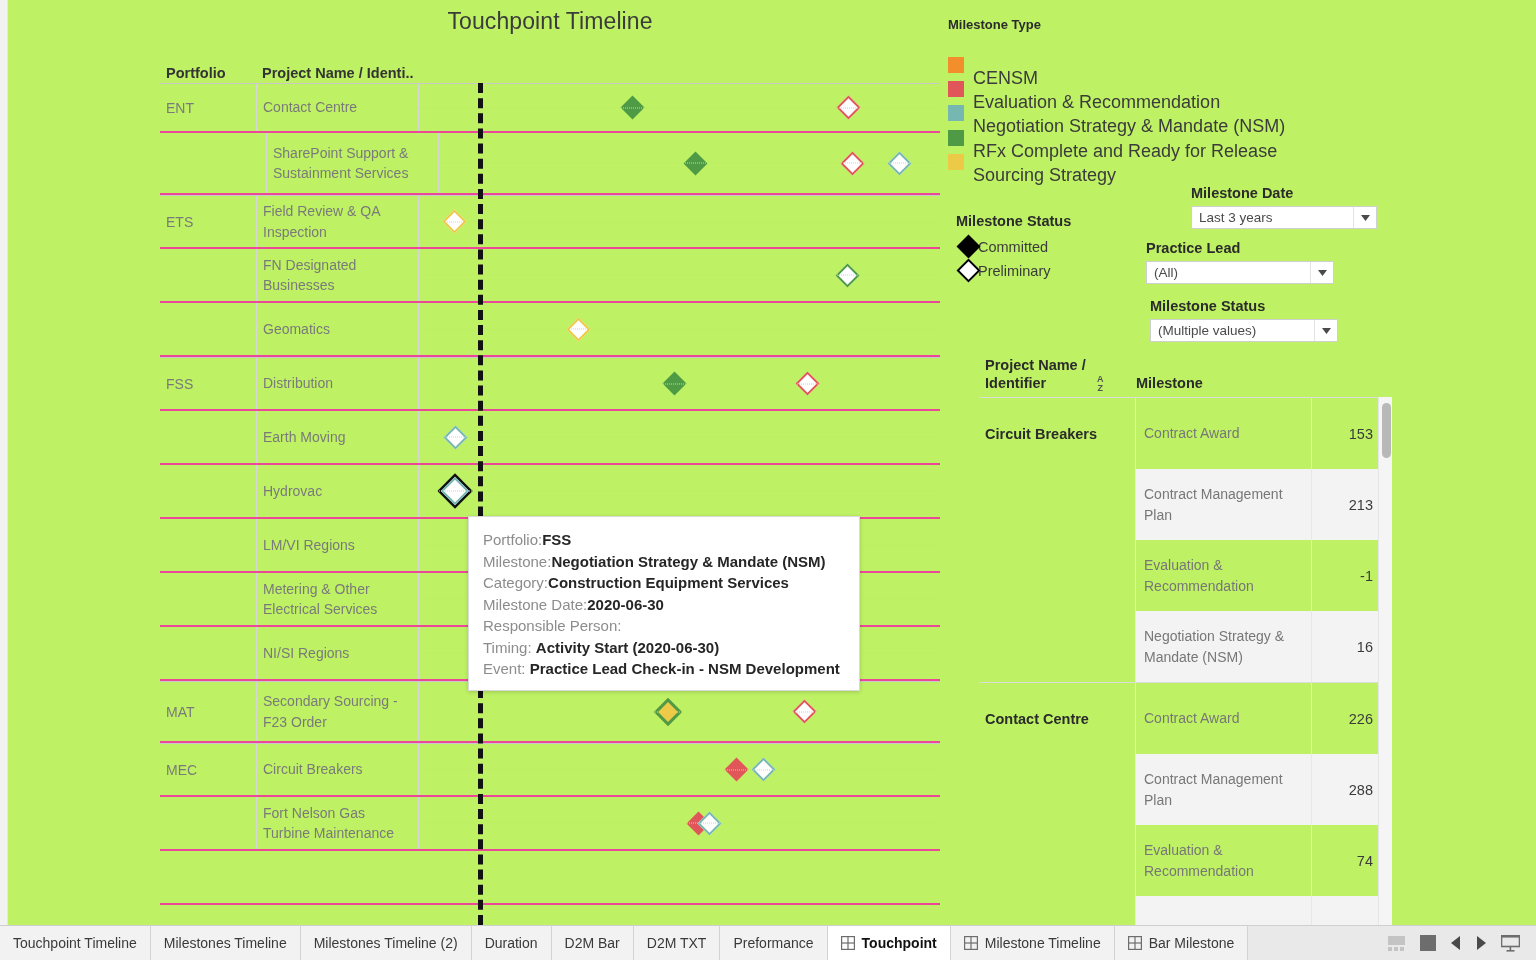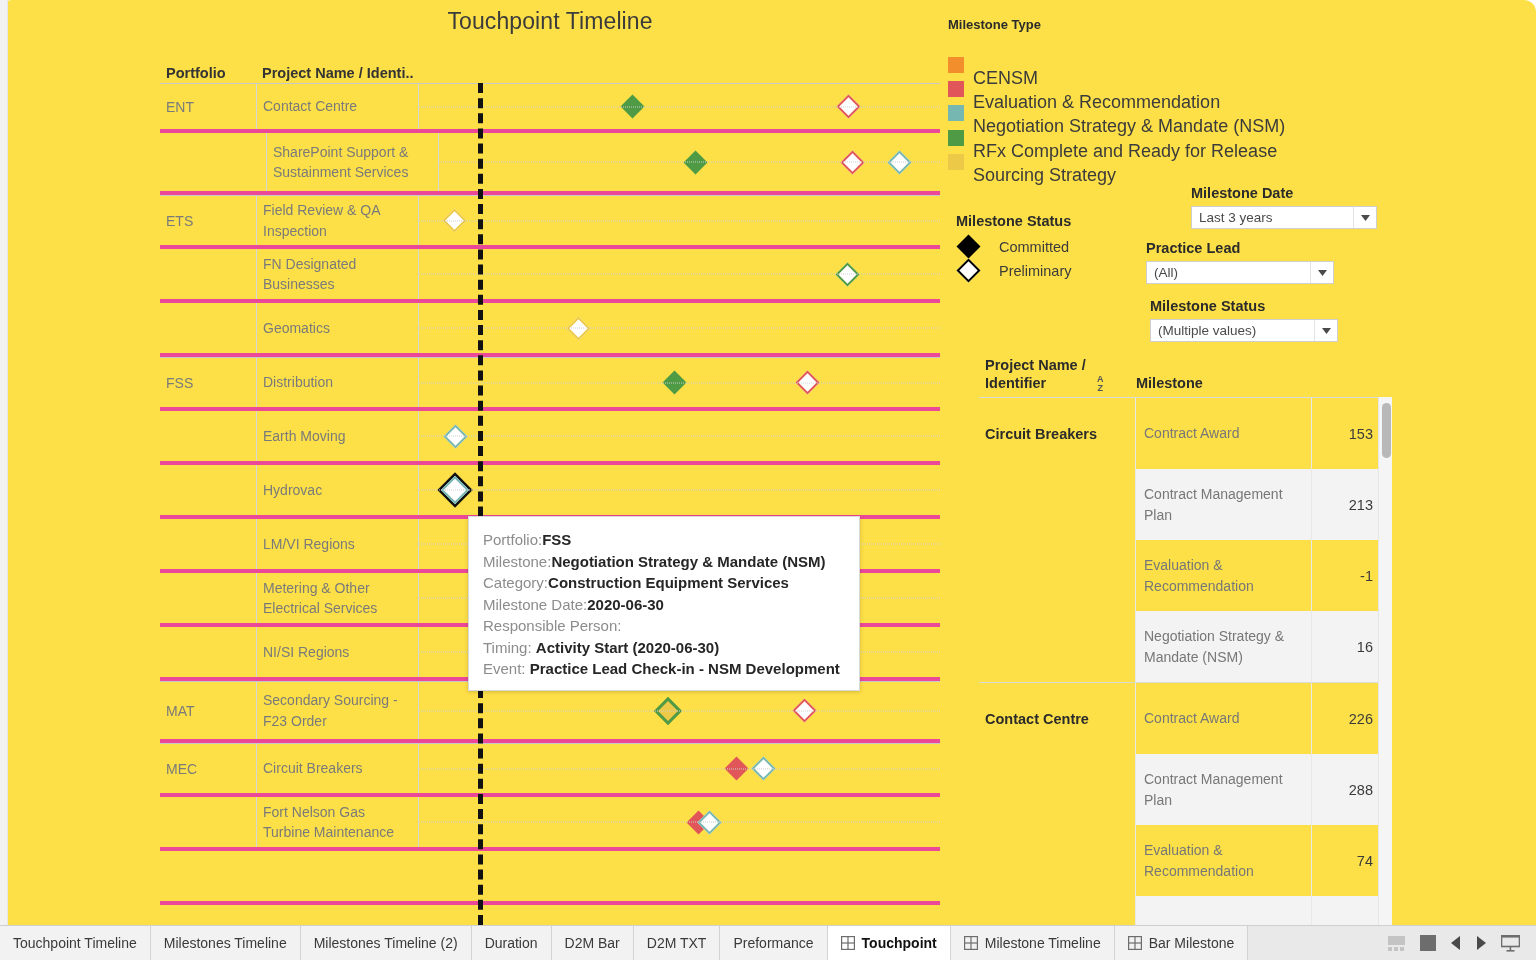--- a/index.html
+++ b/index.html
@@ -3,21 +3,21 @@
 <meta charset="utf-8">
 <style>
   * { box-sizing: border-box; }
   html, body {
     margin: 0; padding: 0;
     width: 1536px; height: 960px;
     background: #ffffff;
     font-family: "Liberation Sans", sans-serif;
     overflow: hidden;
   }
-  #root { position: relative; width: 1536px; height: 960px; background:#fde047;border-radius:12px; }
+  #root { position: relative; width: 1536px; height: 960px; background:#bef264; }
 
   
   .edge-strip { position:absolute; left:0; top:0; width:8px; height:925px; background:#f2f2f2; border-right:1px solid #e6e6e6; }
 
   
   .chart-title {
     position:absolute; left:0; top:8px; width:1100px; text-align:center;
     font-size:23px; color:#3b3b3b; font-weight:400; letter-spacing:.1px;
   }
 
@@ -25,21 +25,21 @@
   .viz { position:absolute; left:160px; top:55px; width:780px; height:870px; }
 
   .hdr-row { position:relative; height:28px; }
   .hdr { position:absolute; font-size:14.5px; font-weight:bold; color:#333; bottom:2px; }
   .hdr.portfolio { left:6px; }
   .hdr.project { left:102px; }
 
   .grid { position:relative; width:780px; }
   .row {
     position:relative; display:flex; align-items:center;
-    border-bottom:4px solid #ec4899;
+    border-bottom:2px solid #ec4899;
   }
   .row.pf-start { border-top:1px solid #c9c9c9; }
   .cell-pf {
     width:96px; flex:0 0 96px; font-size:14px; color:#7a7a7a;
     padding-left:6px; align-self:stretch; display:flex; align-items:center;
   }
   .cell-pj {
     width:162px; flex:0 0 162px; font-size:14px; color:#7a7a7a;
     padding:0 8px 0 6px; line-height:1.45;
     border-left:1px solid #d6d6d6; align-self:stretch; display:flex; align-items:center;
@@ -86,21 +86,21 @@
 
   
   .right { position:absolute; left:940px; top:0; width:596px; height:925px; }
 
   .legend-title { position:absolute; font-size:13px; font-weight:bold; color:#2b2b2b; }
   .lg-item { position:absolute; display:flex; align-items:center; gap:9px; }
   .sw { width:16px; height:16px; flex:0 0 16px; }
   .lg-lbl { font-size:18px; color:#3b3b3b; white-space:nowrap;margin-top:27px; }
 
   .ms-title { position:absolute; left:16px; top:213px; font-size:14.5px; font-weight:bold; color:#2b2b2b; }
-  .ms-item { position:absolute; left:20px; display:flex; align-items:center; gap:22px; }
+  .ms-item { position:absolute; left:20px; display:flex; align-items:center; gap:1px; }
   .ms-dia { width:17px; height:17px; flex:0 0 17px; transform:rotate(45deg); }
   .ms-dia.solid { background:#000; }
   .ms-dia.hollow { background:#fff; border:2.4px solid #000; }
   .ms-lbl { font-size:14.5px; color:#3b3b3b; }
 
   
   .flt { position:absolute; }
   .flt-label { font-size:14.5px; font-weight:bold; color:#2b2b2b; margin-bottom:5px; }
   .flt-box {
     display:flex; align-items:center; justify-content:space-between;

